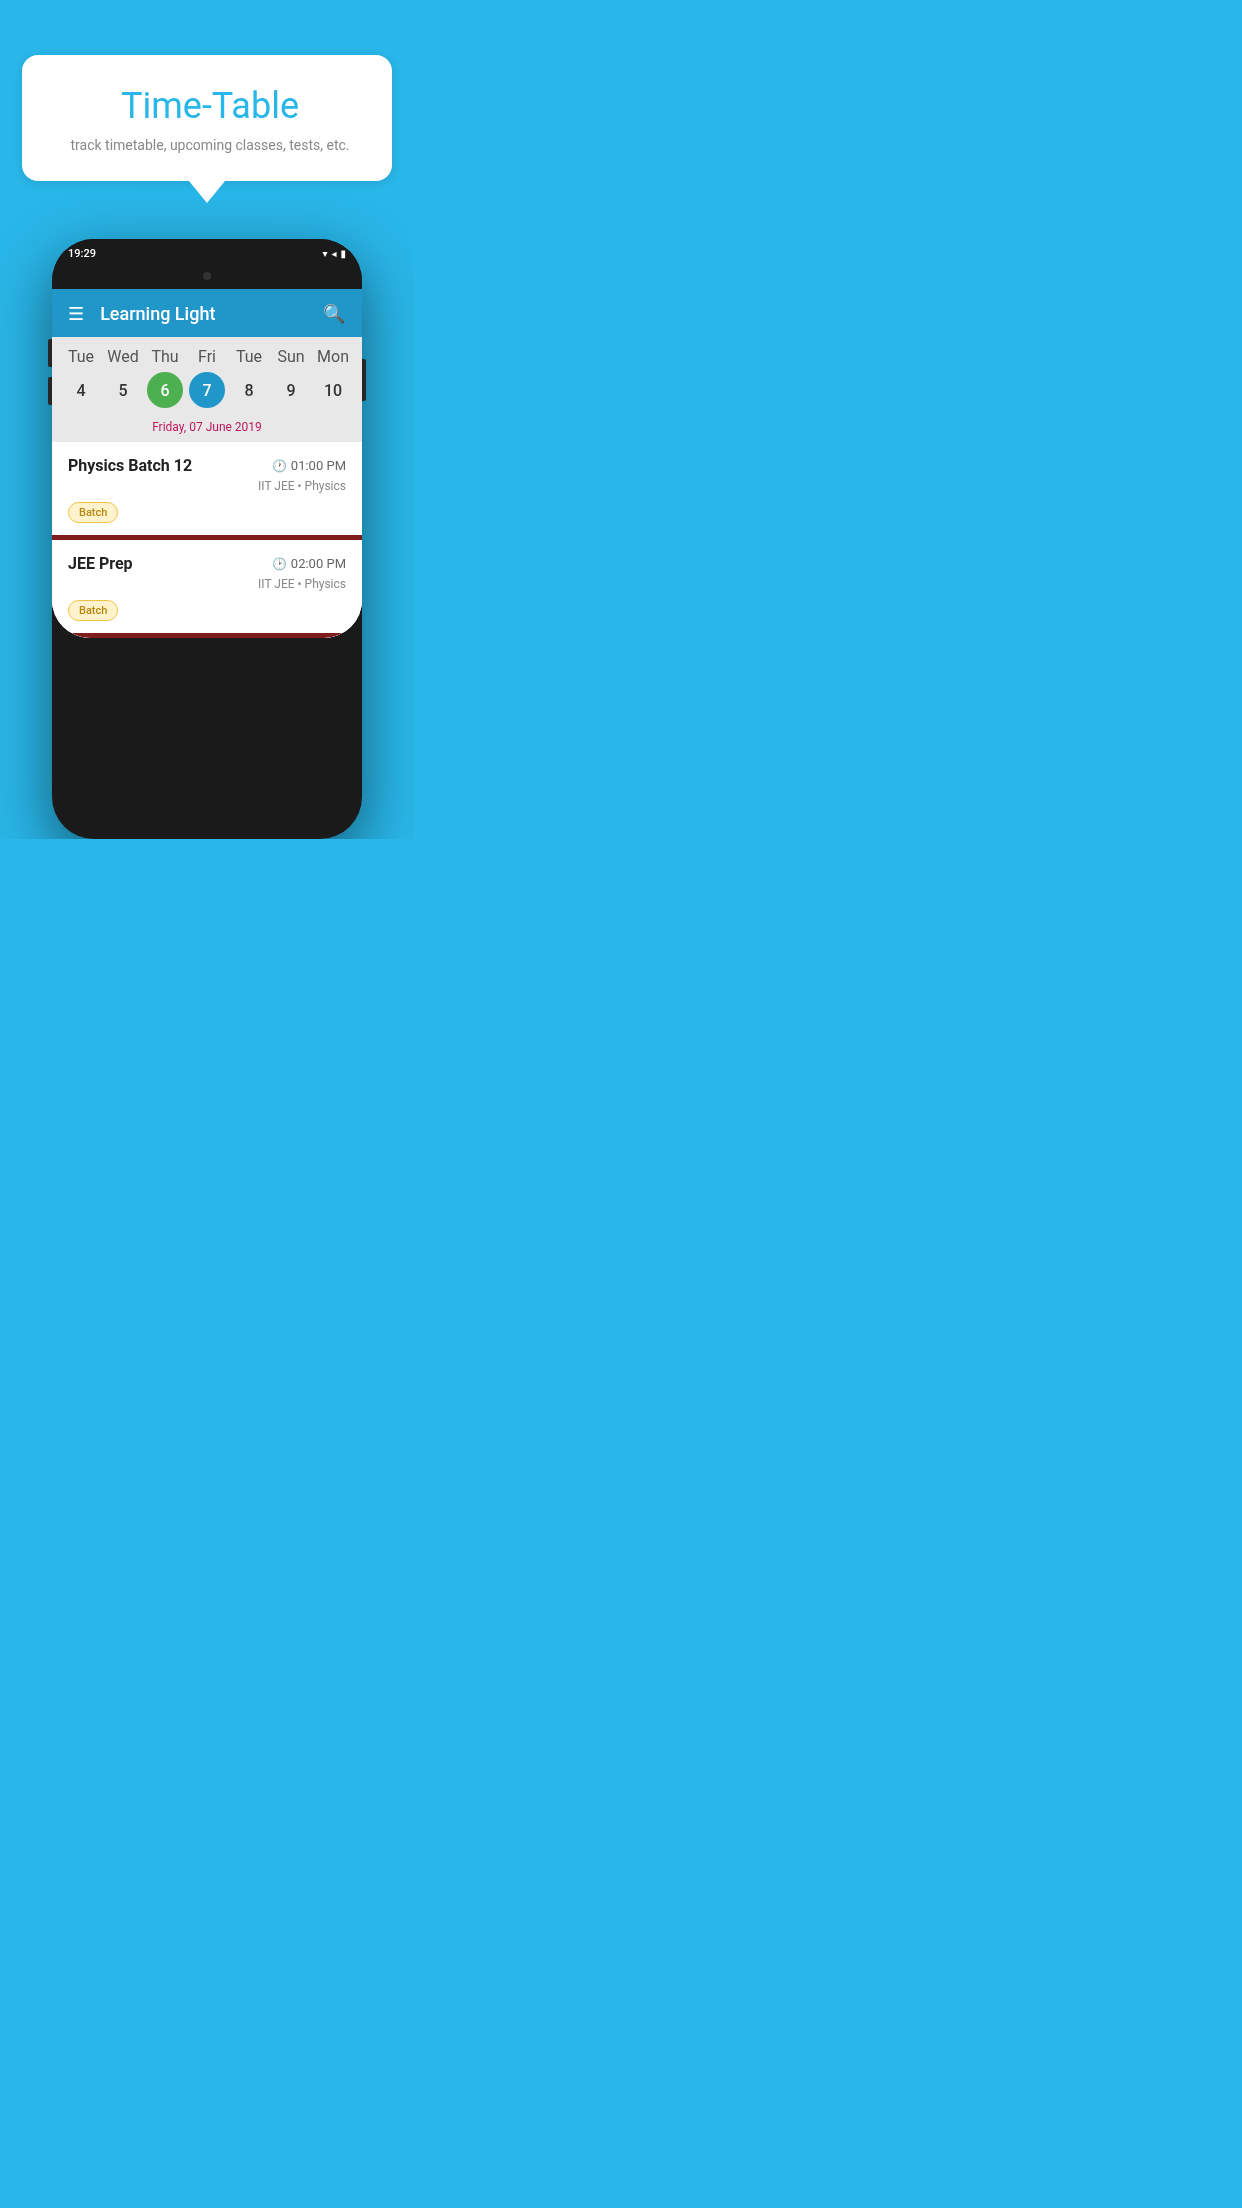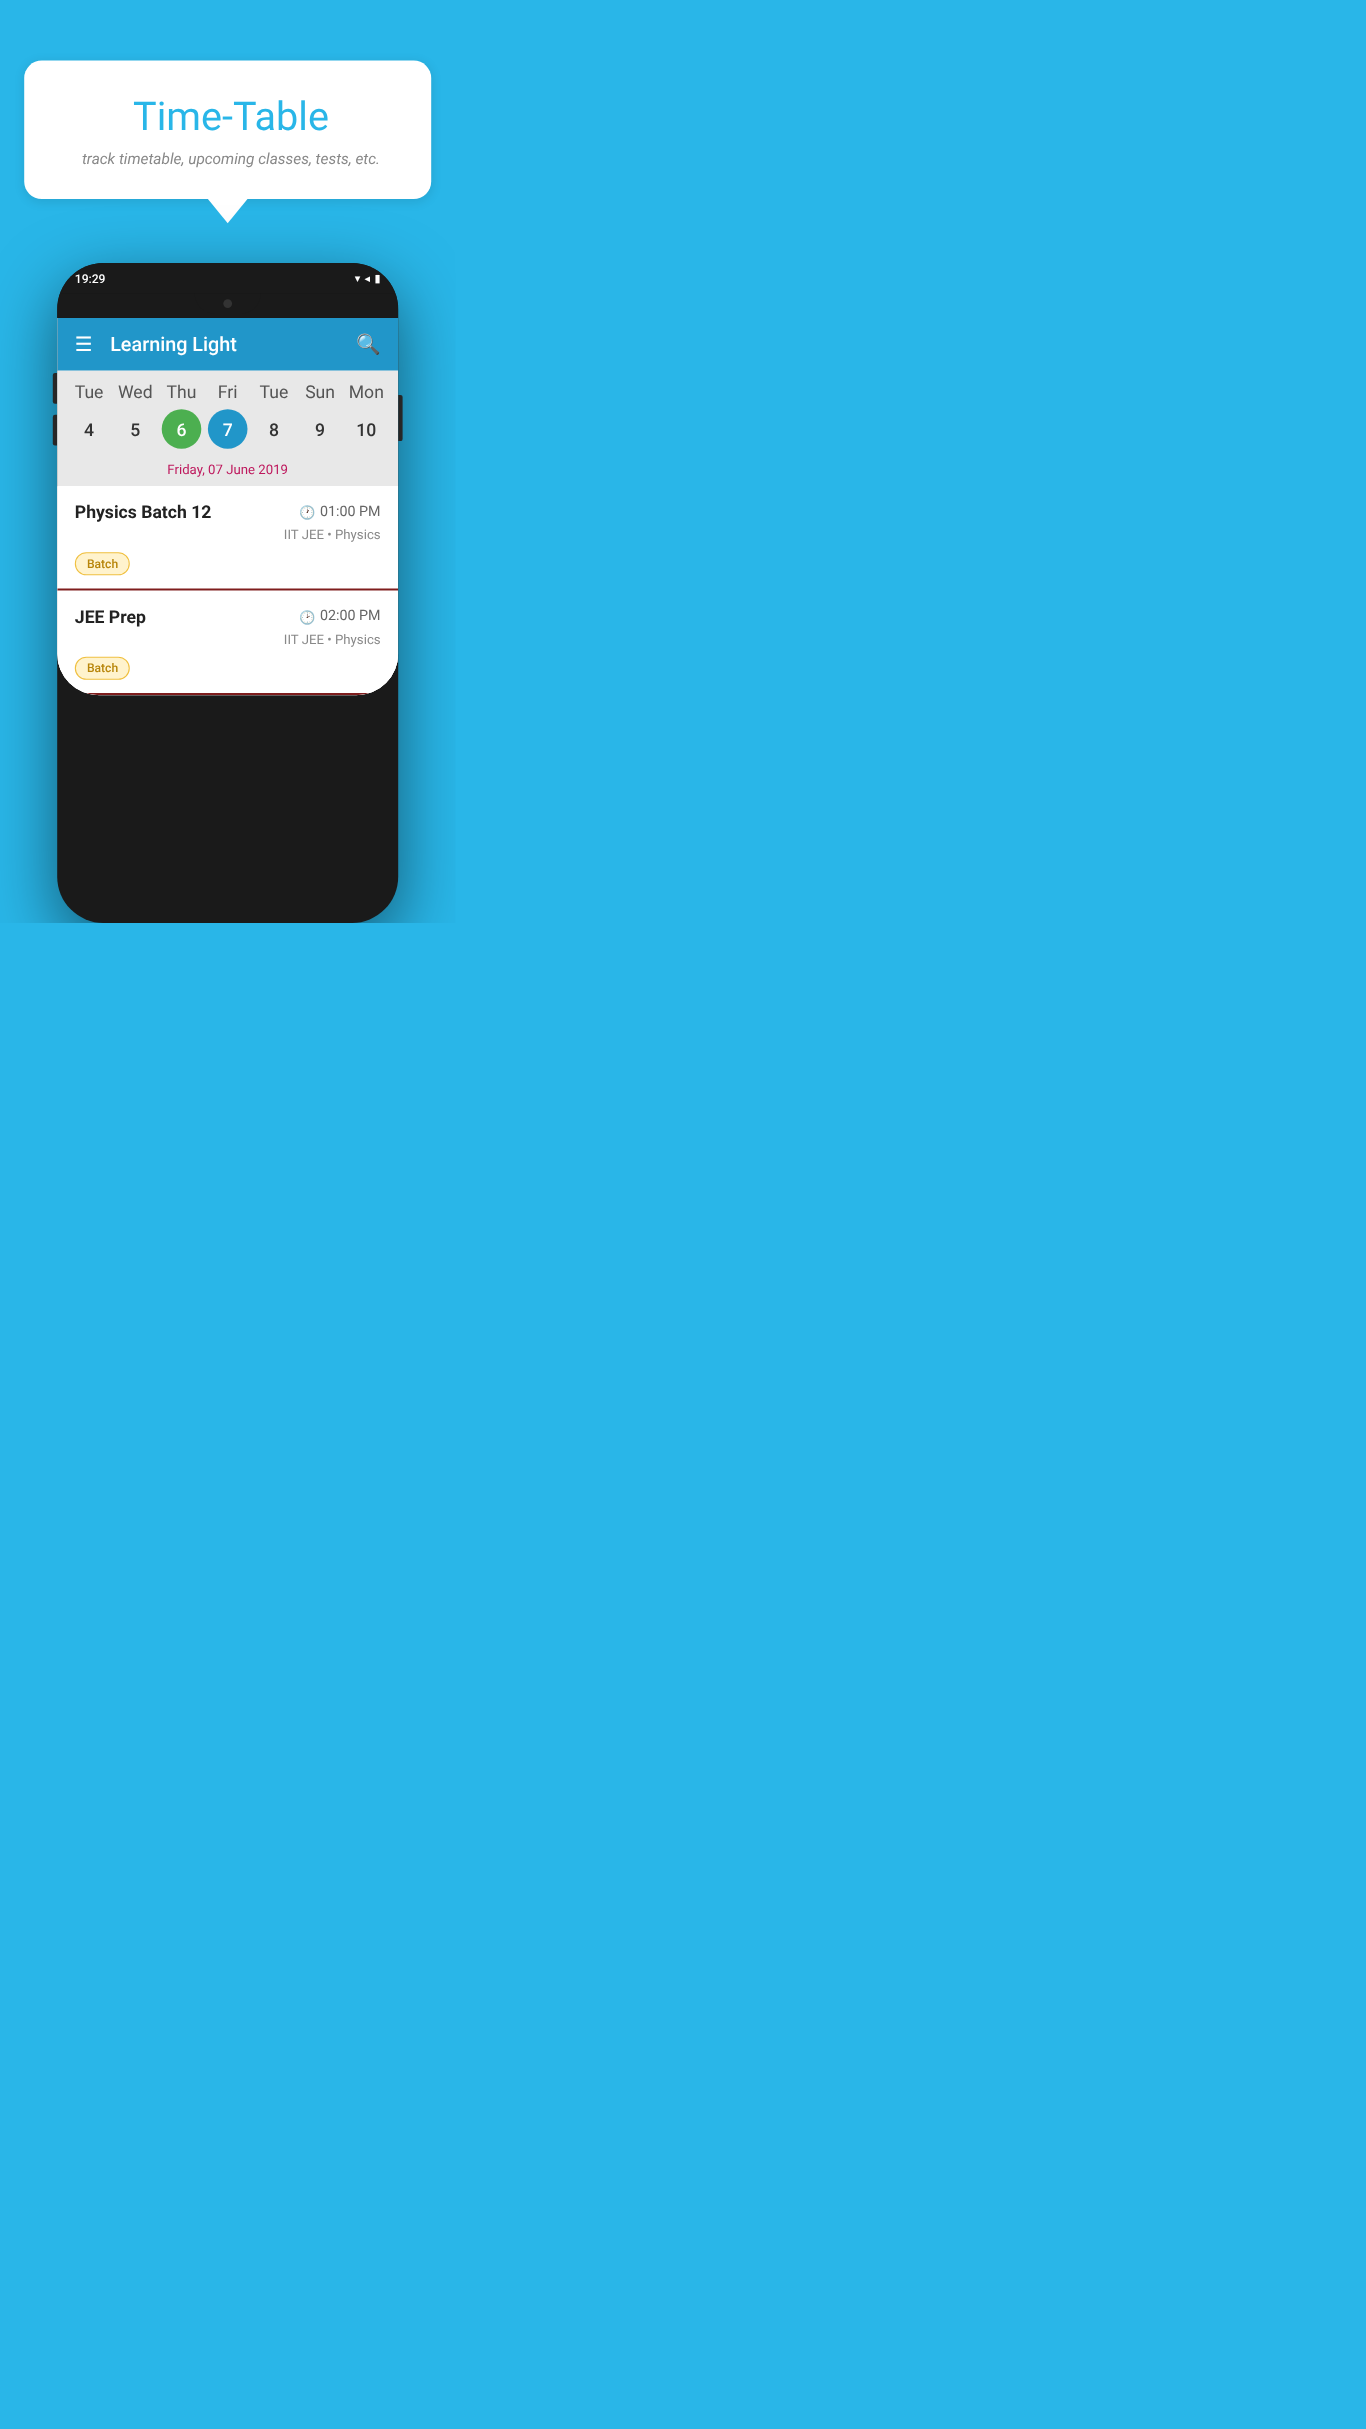--- a/index.html
+++ b/index.html
@@ -53,21 +53,20 @@
       font-size: 36px;
       color: #29B6E8;
       font-weight: 400;
       margin-bottom: 10px;
     }
 
     .bubble-subtitle {
       font-size: 14px;
       color: #888;
       font-weight: 400;
-      font-style: italic;
     }
 
     
     .phone-container {
       margin-top: 58px;
       width: 310px;
       position: relative;
     }
 
     .phone-outer {
@@ -226,21 +225,21 @@
     }
 
     
     .schedule-list {
       background: white;
     }
 
     .schedule-item {
       background: white;
       padding: 14px 16px 12px 16px;
-      border-bottom: 2px solid #7f1d1d;
+      border-bottom: 5px solid #7f1d1d;
     }
 
     .schedule-item-header {
       display: flex;
       justify-content: space-between;
       align-items: center;
       margin-bottom: 4px;
     }
 
     .schedule-item-title {

